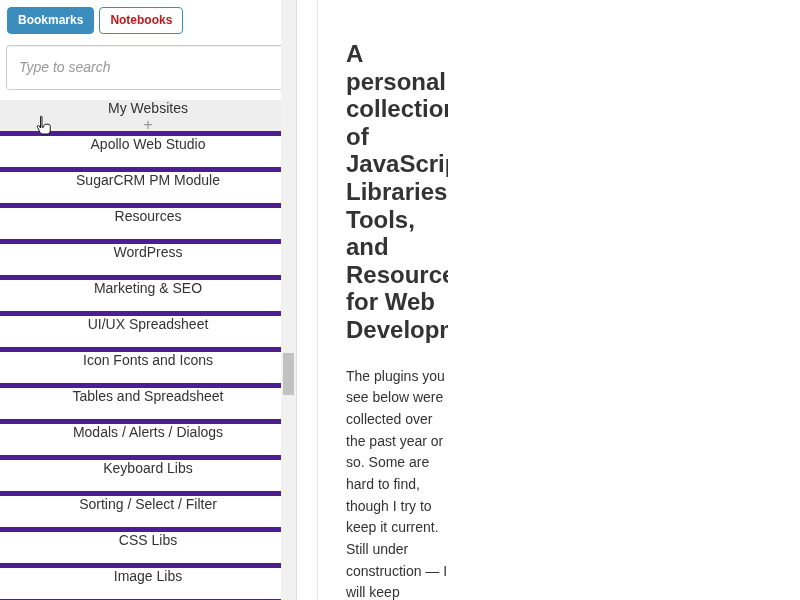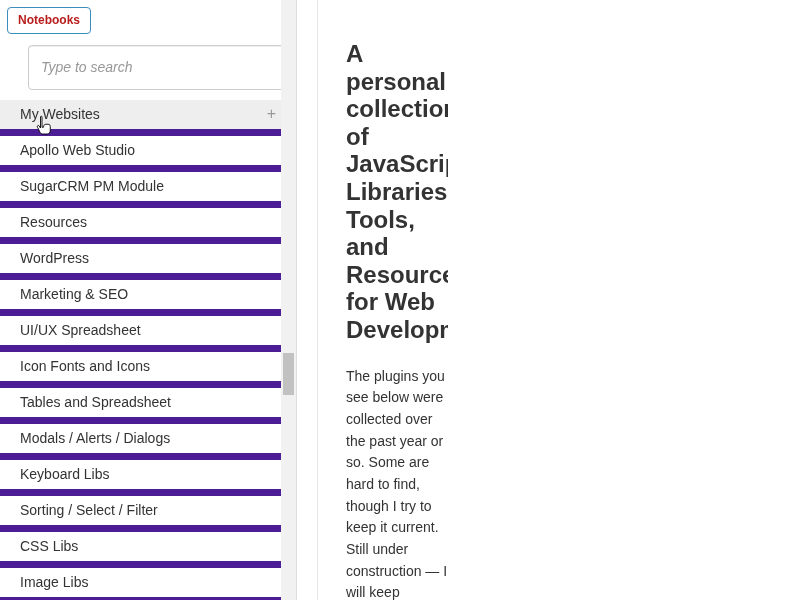--- a/index.html
+++ b/index.html
@@ -36,21 +36,21 @@
       cursor: pointer;
       background: #fff;
       color: #b91c1c;
       line-height: 1.4;
     }
     .tab-btn.active {
       background: #3b8dbd;
       color: #fff;
     }
     .search-wrap {
-      padding: 4px 10px 10px 28px;
+      padding: 4px 10px 10px 6px;
     }
     .search-input {
       width: 100%;
       height: 45px;
       border: 1px solid #ccc;
       border-radius: 4px;
       padding: 0 12px;
       font-size: 14px;
       color: #555;
       font-style: italic;
@@ -59,25 +59,26 @@
     .search-input::placeholder { color: #999; font-style: italic; }
     .list {
       width: 100%;
     }
     .list-item {
       display: flex;
       align-items: center;
       justify-content: space-between;
       height: 36px;
       padding: 0 20px 0 20px;
-      border-bottom: 7px solid #4c1d95;
+      border-bottom: 5px solid #4c1d95;
       font-size: 14px;
       color: #333;
       cursor: pointer;
       background: #fff;
+      flex-direction: column;
     }
     .list-item.hovered {
       background: #eeeeee;
     }
     .plus {
       color: #999;
       font-size: 16px;
       font-weight: 400;
     }
     .scrollbar-track {
@@ -146,20 +147,21 @@
       pointer-events: none;
       z-index: 100;
     }
   </style>
 </head>
 <body>
 
 <div class="sidebar">
 
   <div class="tab-row">
+    <button class="tab-btn active">Bookmarks</button>
     <button class="tab-btn">Notebooks</button>
   </div>
 
   <div class="search-wrap">
     <input class="search-input" type="text" placeholder="Type to search" style="">
   </div>
 
   <div class="list">
     <div class="list-item hovered">
       <span>My Websites</span>

